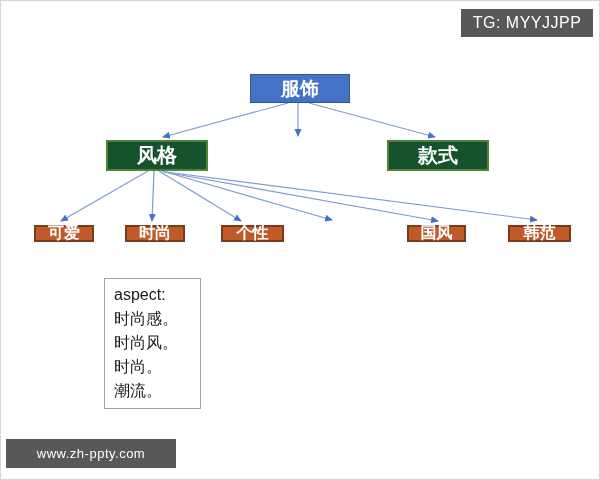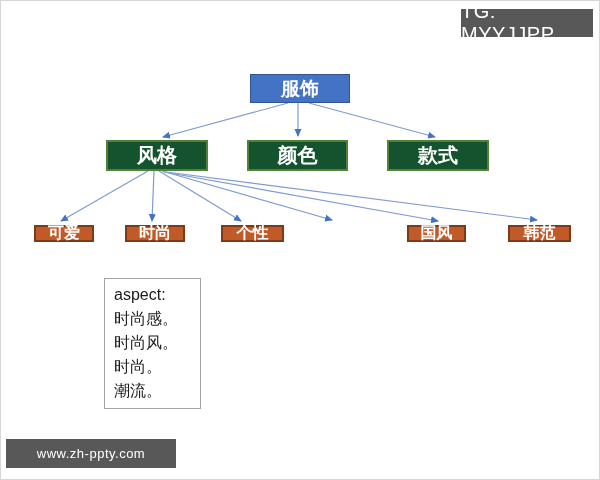--- a/index.html
+++ b/index.html
@@ -24,21 +24,21 @@
     display: flex;
     align-items: center;
     justify-content: center;
     letter-spacing: 0.5px;
   }
   .badge-tg {
     top: 8px;
     right: 6px;
     width: 132px;
     height: 28px;
-    font-size: 20px;
+    font-size: 16px;
   }
   .badge-site {
     left: 5px;
     top: 438px;
     width: 170px;
     height: 29px;
     font-size: 13px;
   }
   .connectors {
     position: absolute;
@@ -121,21 +121,20 @@
       <line x1="158" y1="170" x2="240" y2="220" marker-end="url(#arrowhead)"></line>
       <line x1="161" y1="170" x2="331" y2="219" marker-end="url(#arrowhead)"></line>
       <line x1="163" y1="171" x2="437" y2="220" marker-end="url(#arrowhead)"></line>
       <line x1="165" y1="171" x2="536" y2="219" marker-end="url(#arrowhead)"></line>
     </g>
   </svg>
 
   <div class="node n-root">服饰</div>
 
   <div class="node n-l2 n-fengge">风格</div>
-  <div class="node n-l2 n-yanse">颜色</div>
   <div class="node n-l2 n-kuanshi">款式</div>
 
   <div class="node n-l3 n-keai">可爱</div>
   <div class="node n-l3 n-shishang">时尚</div>
   <div class="node n-l3 n-gexing">个性</div>
   <div class="node n-l3 n-guofeng">国风</div>
   <div class="node n-l3 n-hanfan">韩范</div>
 
   <div class="note-box">
     <div class="note-line">aspect:</div>

